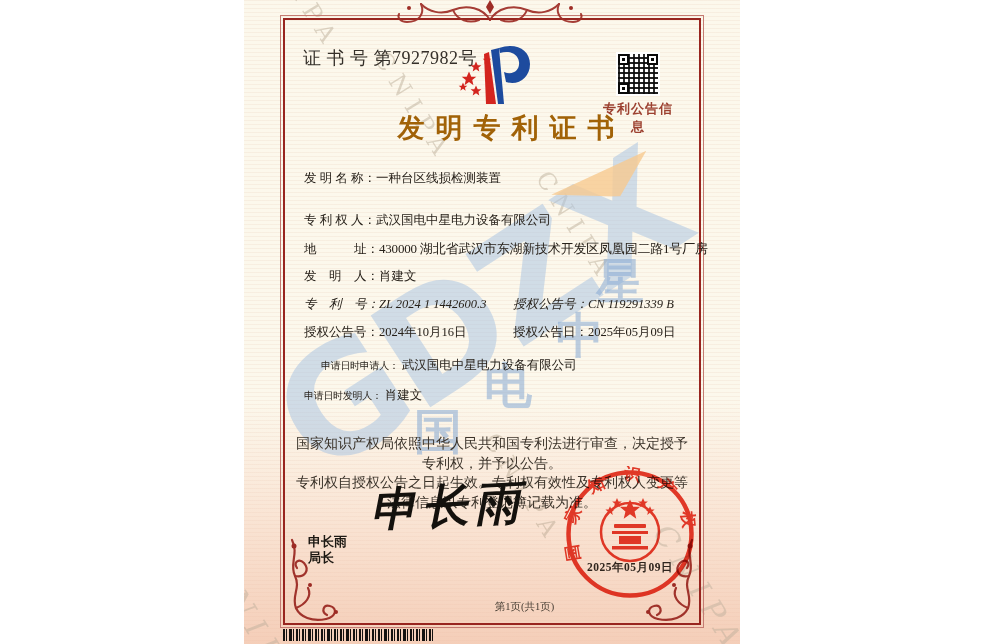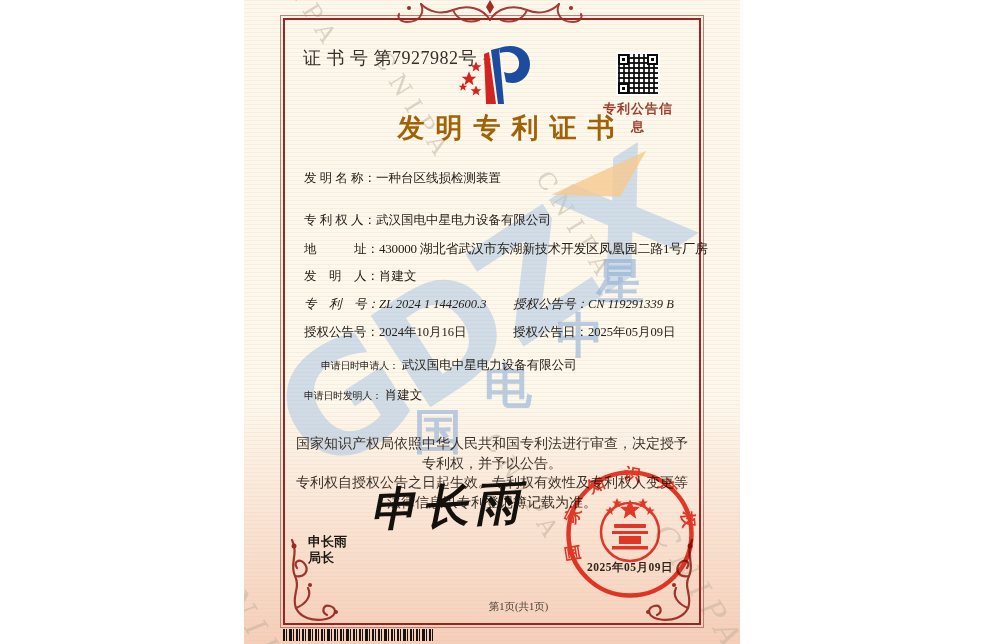--- a/index.html
+++ b/index.html
@@ -44,21 +44,21 @@
   .row .lab.sm{font-size:10px;letter-spacing:-.3px;}
   .col2{position:absolute;left:209px;top:0;}
   .statement{position:absolute;left:50px;top:434px;width:396px;z-index:5;
      font-size:14px;line-height:19.5px;text-align:center;color:#3b332a;}
   .director-title{position:absolute;left:64px;top:509px;z-index:5;font-size:13px;font-weight:700;color:#1c1812;margin-top:40px;}
   .director-name{position:absolute;left:64px;top:533px;z-index:5;font-size:13px;font-weight:700;color:#1c1812;}
   .signature{position:absolute;left:126px;top:476px;z-index:5;font-size:46px;font-weight:600;font-style:italic;
      letter-spacing:6px;color:#14110d;transform:rotate(-3deg);font-family:"DejaVu Serif",serif;}
   .seal{position:absolute;left:318px;top:466px;width:136px;height:136px;z-index:6;
      opacity:.95;mix-blend-mode:multiply;}
-  .footer{position:absolute;left:33px;top:600px;width:483px;z-index:5;text-align:center;
+  .footer{position:absolute;left:39px;top:600px;width:483px;z-index:5;text-align:center;
      font-size:10.5px;color:#453c32;}
   .barcode{position:absolute;left:39px;top:629px;width:150px;height:12px;z-index:5;
      background:repeating-linear-gradient(90deg,#151210 0 2px,rgba(0,0,0,0) 2px 3px,#151210 3px 4px,
        rgba(0,0,0,0) 4px 6px,#151210 6px 9px,rgba(0,0,0,0) 9px 10px,#151210 10px 11px,rgba(0,0,0,0) 11px 13px,
        #151210 13px 15px,rgba(0,0,0,0) 15px 16px,#151210 16px 17px,rgba(0,0,0,0) 17px 19px);}
 </style>
 </head>
 <body>
 
 <div class="canvas">

